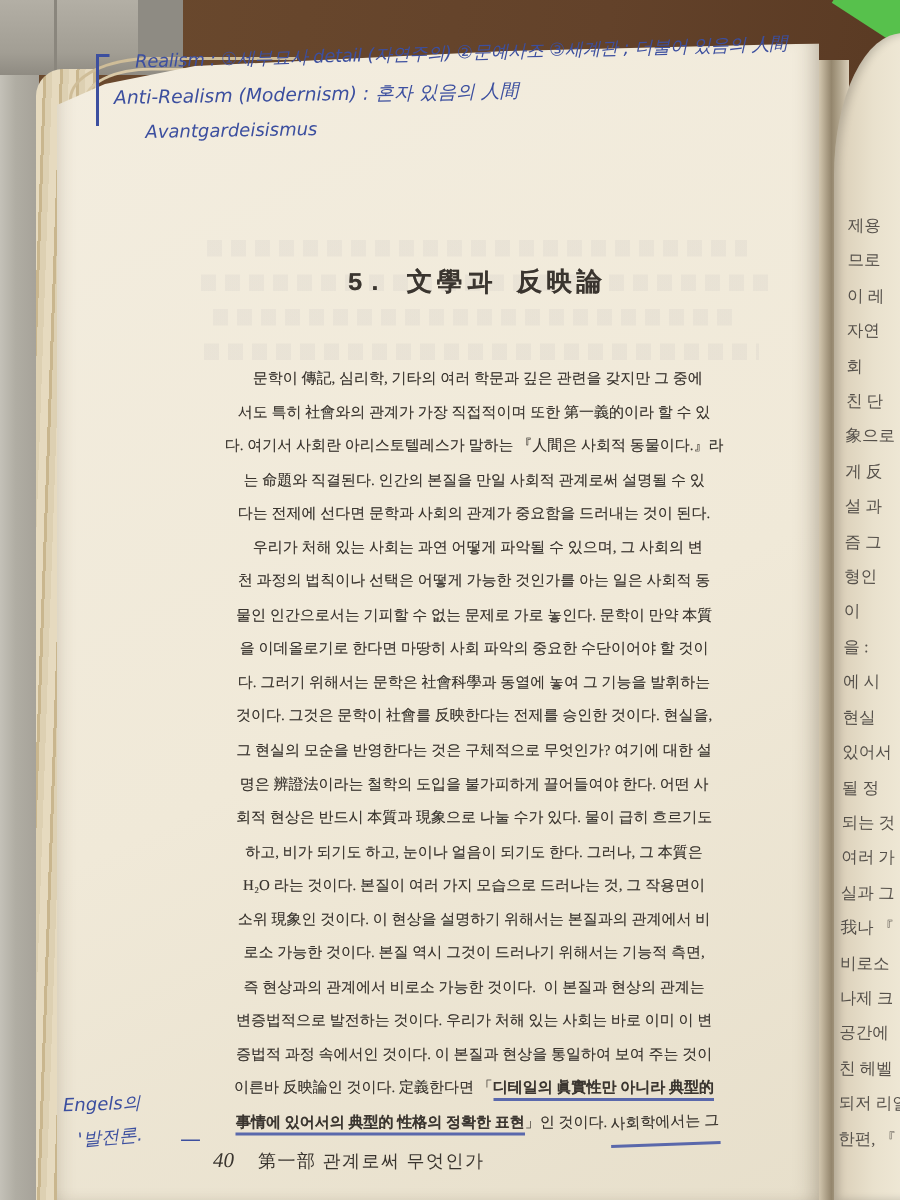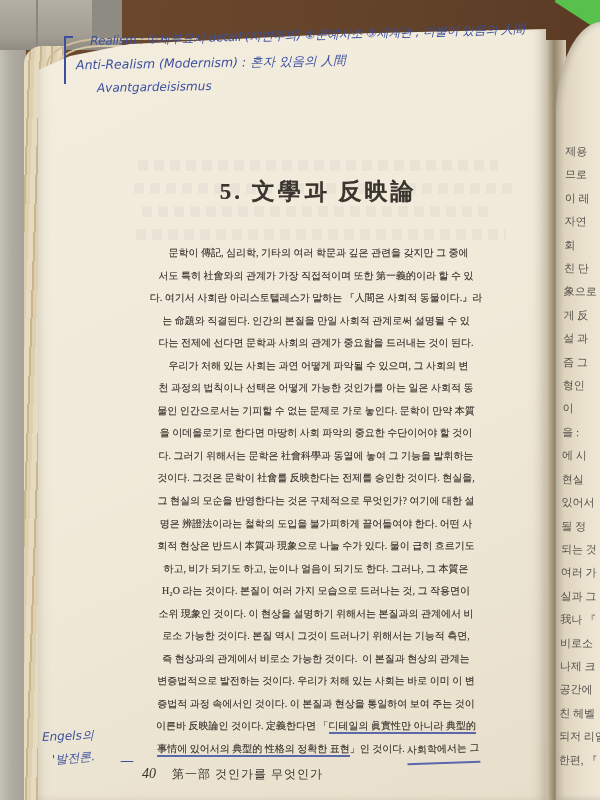--- a/index.html
+++ b/index.html
@@ -38,27 +38,27 @@
 
   
   .main-page{left:38px;top:26px;width:508px;height:774px;z-index:3;
        background:linear-gradient(155deg,#f3eddf 0%,#f0e9d8 55%,#e7dfcb 100%);
        clip-path:polygon(0px 774px,0px 44px,32px 30px,92px 18px,300px 8px,508px 3px,508px 774px);
        box-shadow:inset -10px 0 14px -8px rgba(70,55,35,.35), inset 8px 0 12px -8px rgba(90,75,50,.25);}
   .ghost{position:absolute;height:11px;opacity:.55;
        background:repeating-linear-gradient(90deg,rgba(95,95,125,.10) 0 10px,transparent 10px 16px);}
 
   .page-title{position:absolute;left:60px;top:150px;width:440px;text-align:center;
-       font-size:23px;font-weight:600;letter-spacing:3px;color:#3a352f;
-       text-shadow:0 0 .4px rgba(60,55,50,.55);}
+       font-size:17px;font-weight:600;letter-spacing:3px;color:#3a352f;
+       text-shadow:0 0 .4px rgba(60,55,50,.55);font-family:Liberation Mono, monospace;}
   .body-lines{position:absolute;left:50px;top:216px;width:456px;
        font-size:10px;line-height:22.55px;color:#3a352f;white-space:pre;
        text-shadow:0 0 .4px rgba(60,55,50,.5);text-align:center;}
   .body-lines div{height:22.55px;overflow:visible;}
-  .pen-u{border-bottom:2px solid rgba(54,74,163,.8);padding-bottom:1px;}
+  .pen-u{border-bottom:2px solid rgba(54,74,163,.8);padding-bottom:1px;font-weight:bold;}
   .pen-u2{border-bottom:2px solid rgba(54,74,163,.8);padding-bottom:1px;display:inline-block;transform:rotate(-2deg);}
   .footer{position:absolute;left:104px;top:740px;color:#3a352f;font-size:12px;
        letter-spacing:1px;white-space:pre;}
   .footer .pno{font-style:italic;font-weight:normal;font-size:14px;margin-right:16px;letter-spacing:0;}
 
   
   .hand{font-family:"DejaVu Sans",sans-serif;font-style:italic;color:#3c4f9f;z-index:6;white-space:pre;}
   .hw1{left:90px;top:27px;font-size:12px;transform:rotate(-1.6deg);letter-spacing:-.2px;}
   .hw2{left:76px;top:55px;font-size:12.5px;transform:rotate(-1deg);}
   .hw3{left:97px;top:80px;font-size:12px;transform:rotate(-1deg);}
@@ -90,21 +90,21 @@
   <div class="abs main-page">
     <div class="ghost" style="left:100px;top:134px;width:360px;"></div>
     <div class="ghost" style="left:96px;top:157px;width:380px;"></div>
     <div class="ghost" style="left:104px;top:180px;width:350px;"></div>
     <div class="ghost" style="left:98px;top:203px;width:370px;"></div>
 
     <div class="page-title">5. 文學과 反映論</div>
 
     <div class="body-lines"><div>  문학이 傳記, 심리학, 기타의 여러 학문과 깊은 관련을 갖지만 그 중에</div><div>서도 특히 社會와의 관계가 가장 직접적이며 또한 第一義的이라 할 수 있</div><div>다. 여기서 사회란 아리스토텔레스가 말하는 『人間은 사회적 동물이다.』라</div><div>는 命題와 직결된다. 인간의 본질을 만일 사회적 관계로써 설명될 수 있</div><div>다는 전제에 선다면 문학과 사회의 관계가 중요함을 드러내는 것이 된다.</div><div>  우리가 처해 있는 사회는 과연 어떻게 파악될 수 있으며, 그 사회의 변</div><div>천 과정의 법칙이나 선택은 어떻게 가능한 것인가를 아는 일은 사회적 동</div><div>물인 인간으로서는 기피할 수 없는 문제로 가로 놓인다. 문학이 만약 本質</div><div>을 이데올로기로 한다면 마땅히 사회 파악의 중요한 수단이어야 할 것이</div><div>다. 그러기 위해서는 문학은 社會科學과 동열에 놓여 그 기능을 발휘하는</div><div>것이다. 그것은 문학이 社會를 反映한다는 전제를 승인한 것이다. 현실을,</div><div>그 현실의 모순을 반영한다는 것은 구체적으로 무엇인가? 여기에 대한 설</div><div>명은 辨證法이라는 철학의 도입을 불가피하게 끌어들여야 한다. 어떤 사</div><div>회적 현상은 반드시 本質과 現象으로 나눌 수가 있다. 물이 급히 흐르기도</div><div>하고, 비가 되기도 하고, 눈이나 얼음이 되기도 한다. 그러나, 그 本質은</div><div>H₂O 라는 것이다. 본질이 여러 가지 모습으로 드러나는 것, 그 작용면이</div><div>소위 現象인 것이다. 이 현상을 설명하기 위해서는 본질과의 관계에서 비</div><div>로소 가능한 것이다. 본질 역시 그것이 드러나기 위해서는 기능적 측면,</div><div>즉 현상과의 관계에서 비로소 가능한 것이다.  이 본질과 현상의 관계는</div><div>변증법적으로 발전하는 것이다. 우리가 처해 있는 사회는 바로 이미 이 변</div><div>증법적 과정 속에서인 것이다. 이 본질과 현상을 통일하여 보여 주는 것이</div><div><span>이른바 反映論인 것이다. 定義한다면 「</span><span class="pen-u">디테일의 眞實性만 아니라 典型的</span></div><div><span>  </span><span class="pen-u">事情에 있어서의 典型的 性格의 정확한 표현</span><span>」인 것이다. </span><span class="pen-u2">사회학에서는 그</span></div></div>
 
-    <div class="footer"><span class="pno">40</span><span>第一部 것인가를 무엇인가</span></div>
+    <div class="footer"><span class="pno">40</span><span>第一部 관계로써 무엇인가</span></div>
   </div>
 
   <div class="abs hw-bracket" style="border-top:none;border-bottom:none;"></div>
   <div class="abs hw-bracket" style="height:2px;top:36px;border-bottom:none;"></div>
   <div class="abs hand hw1">Realism : ①세부묘사 detail (자연주의) ②문예사조 ③세계관 ; 더불어 있음의 人間</div>
   <div class="abs hand hw2">Anti-Realism (Modernism) : 혼자 있음의 人間</div>
   <div class="abs hand hw3">Avantgardeisismus</div>
   <div class="abs hand mn1">Engels의</div>
   <div class="abs hand mn2">'발전론.</div>
   <div class="abs hand mdash">—</div>

